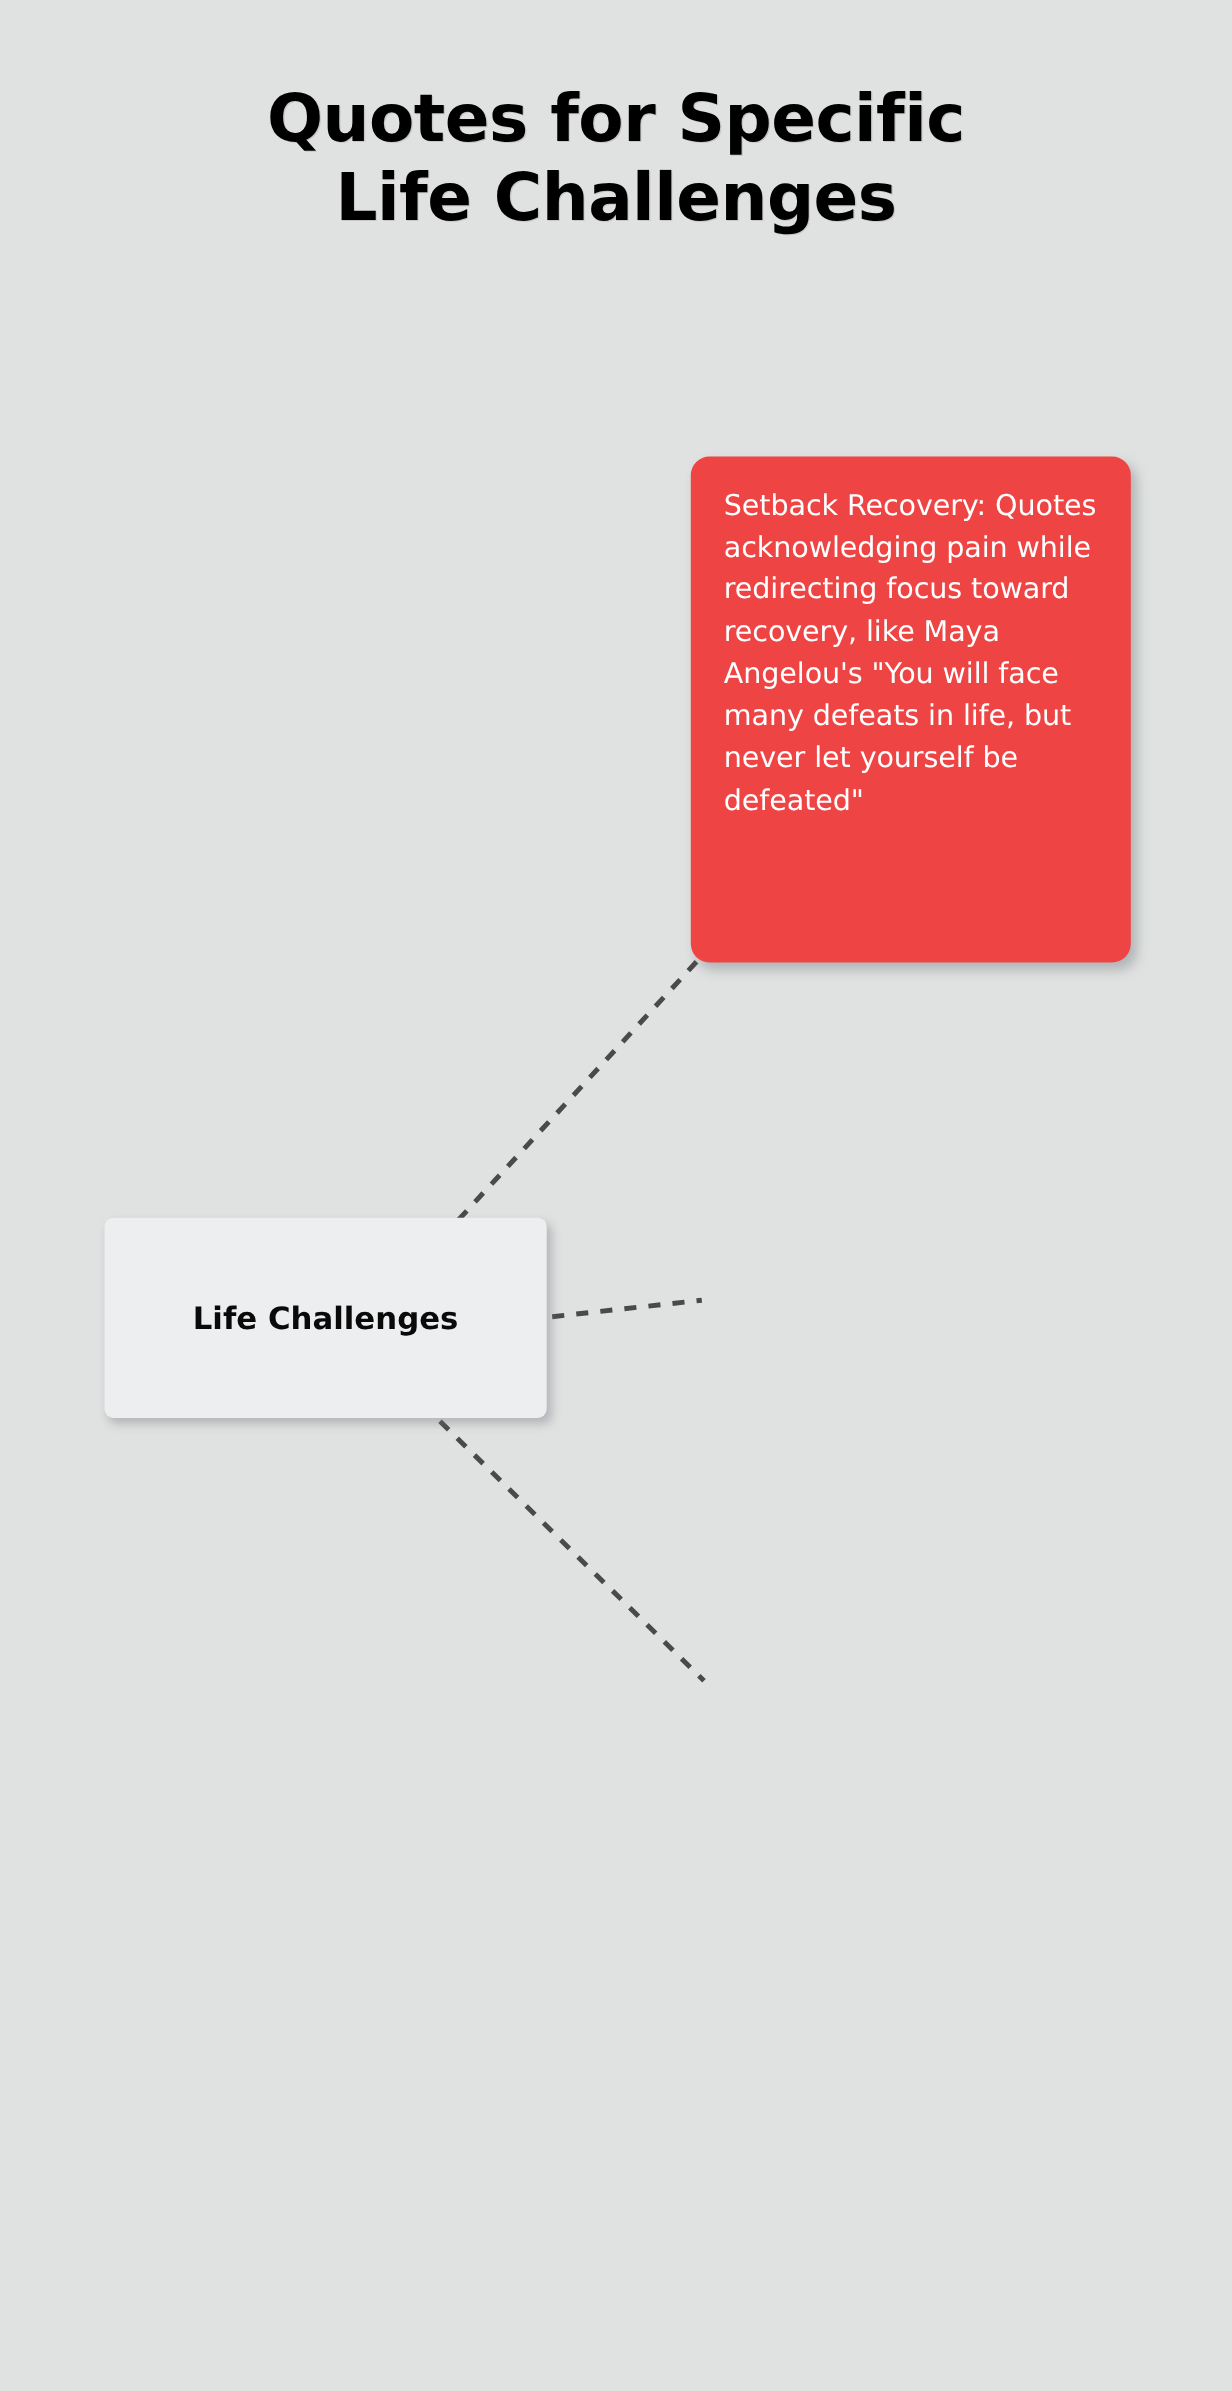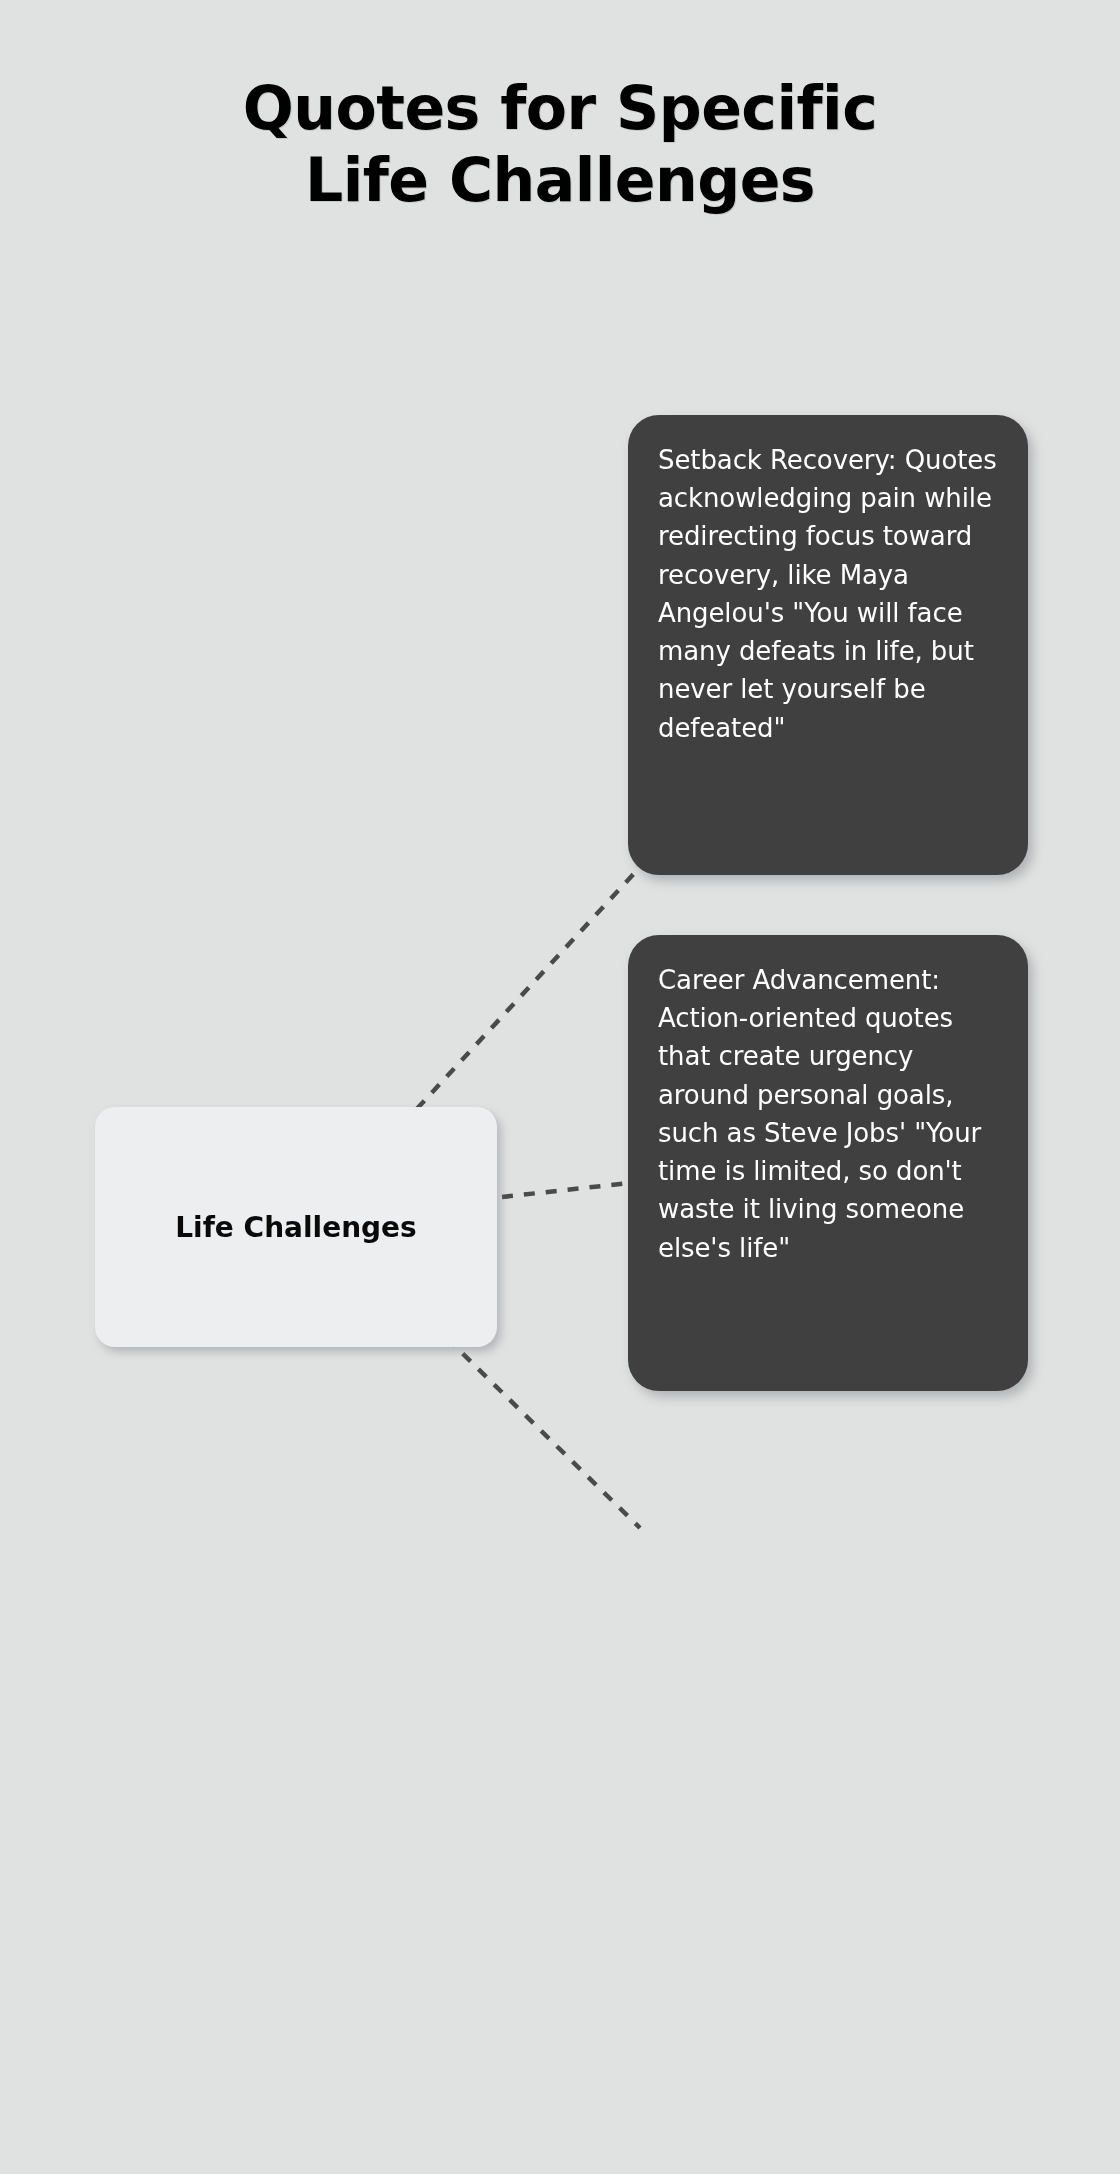--- a/index.html
+++ b/index.html
@@ -53,23 +53,23 @@
     fill: none;
     stroke-linecap: butt;
   }
 
   
   .root-node {
     position: absolute;
     left: 95px;
     top: 1107px;
     width: 402px;
-    height: 240px;
+    height: 182px;
     background: #eceef0;
-    border-radius: 20px;
+    border-radius: 8px;
     box-shadow: 4px 5px 9px rgba(120,125,130,0.42);
     display: flex;
     align-items: center;
     justify-content: center;
     box-sizing: border-box;
     padding: 10px 22px;
   }
   .root-label {
     font-family: "DejaVu Sans", "Liberation Sans", sans-serif;
     font-weight: 700;
@@ -77,22 +77,22 @@
     color: #0a0a0a;
     text-align: center;
     line-height: 1.25;
   }
 
   
   .branch-card {
     position: absolute;
     left: 628px;
     width: 400px;
-    background: #404040;
-    border-radius: 31px;
+    background: #ef4444;
+    border-radius: 17px;
     box-shadow: 5px 6px 11px rgba(120,125,130,0.45);
     box-sizing: border-box;
     padding: 26px 30px 26px 30px;
     display: flex;
     align-items: flex-start;
   }
   .branch-text {
     font-family: "DejaVu Sans", "Liberation Sans", sans-serif;
     font-weight: 400;
     font-size: 26px;
@@ -120,18 +120,15 @@
   </svg>
 
   <div class="root-node">
     <div class="root-label">Life Challenges</div>
   </div>
 
   <div class="branch-card" id="card-0">
     <div class="branch-text">Setback Recovery: Quotes acknowledging pain while redirecting focus toward recovery, like Maya Angelou's "You will face many defeats in life, but never let yourself be defeated"</div>
   </div>
 
-  <div class="branch-card" id="card-1">
-    <div class="branch-text">Career Advancement: Action-oriented quotes that create urgency around personal goals, such as Steve Jobs' "Your time is limited, so don't waste it living someone else's life"</div>
-  </div>
 
 
 </div>
 
 </body></html>

